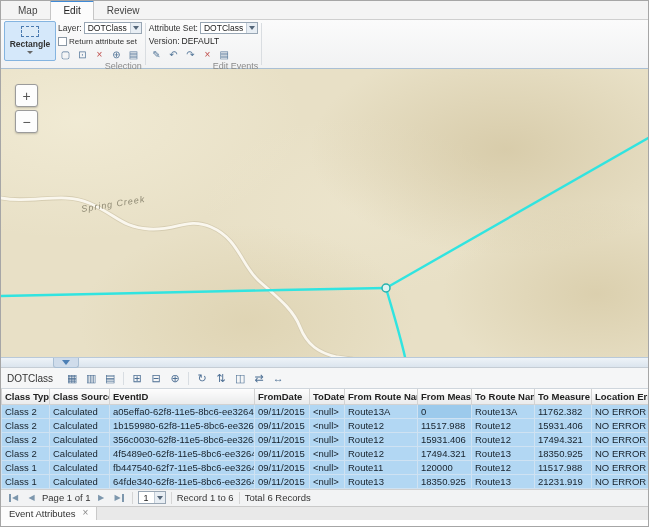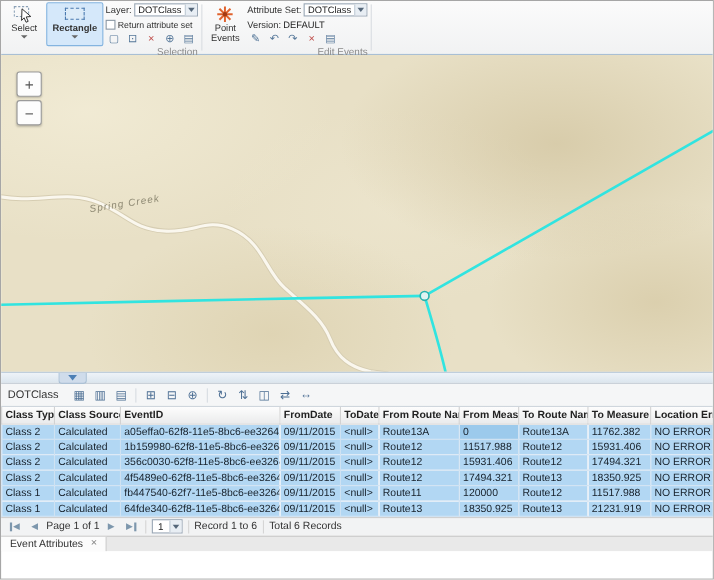--- a/index.html
+++ b/index.html
@@ -82,35 +82,30 @@
   
   .footer { height:14px; background:#e9e9e9; border-top:1px solid #c9c9c9; display:flex; }
   .ftab { background:#fcfcfc; border-right:1px solid #c9c9c9; display:flex; align-items:center; gap:7px; padding:0 8px; font-size:9.5px; color:#333; }
   .ftab .close { font-size:10px; color:#888; line-height:10px; }
 </style>
 </head>
 <body>
 
 <div class="app">
 
+  <div class="tabbar">
+    <div class="rtab">Map</div>
+    <div class="rtab active">Edit</div>
+    <div class="rtab">Review</div>
+  </div>
 
   <div class="rbody">
 
     <div class="group">
       <div class="grow">
-        <div class="bigbtn">
-          <span class="bicon">
-            <svg width="20" height="16" viewBox="0 0 20 16">
-              <rect x="1" y="1" width="13" height="9" fill="none" stroke="#8aa0b6" stroke-width="1" stroke-dasharray="2,1.5"></rect>
-              <path d="M8,3 L16,10 L11.8,10.4 L13.6,14.4 L11.7,15.2 L9.9,11.2 L7.6,13.6 Z" fill="#ffffff" stroke="#333" stroke-width="0.9"></path>
-            </svg>
-          </span>
-          <span class="blabel">Select</span>
-          <span class="caret"></span>
-        </div>
         <div class="bigbtn wide active">
           <span class="bicon">
               <span class="dashrect"></span>
             </span>
           <span class="blabel">Rectangle</span>
           <span class="caret"></span>
         </div>
         <div class="stack">
           <div class="srow">
             <span class="slabel">Layer:</span>
@@ -131,34 +126,20 @@
             <span class="sicon">▤</span>
           </div>
         </div>
       </div>
       <div class="glabel">Selection</div>
     </div>
     <div class="vdiv"></div>
 
     <div class="group">
       <div class="grow">
-        <div class="bigbtn">
-          <span class="bicon">
-            <svg width="17" height="16" viewBox="0 0 17 16">
-              <g stroke="#e0622d" stroke-width="1.8">
-                <line x1="8.5" y1="1" x2="8.5" y2="15"></line>
-                  <line x1="1.5" y1="8" x2="15.5" y2="8"></line>
-                <line x1="3.5" y1="3" x2="13.5" y2="13"></line>
-                  <line x1="13.5" y1="3" x2="3.5" y2="13"></line>
-              </g>
-              <circle cx="8.5" cy="8" r="2" fill="#a33b12"></circle>
-            </svg>
-          </span>
-          <span class="blabel">Point Events</span>
-        </div>
         <div class="stack">
           <div class="srow">
             <span class="slabel">Attribute Set:</span>
             <span class="ddl">
               <span class="ddltext">DOTClass</span>
               <span class="arrowbox"></span>
             </span>
           </div>
           <div class="srow">
             <span class="slabel">Version:</span>

